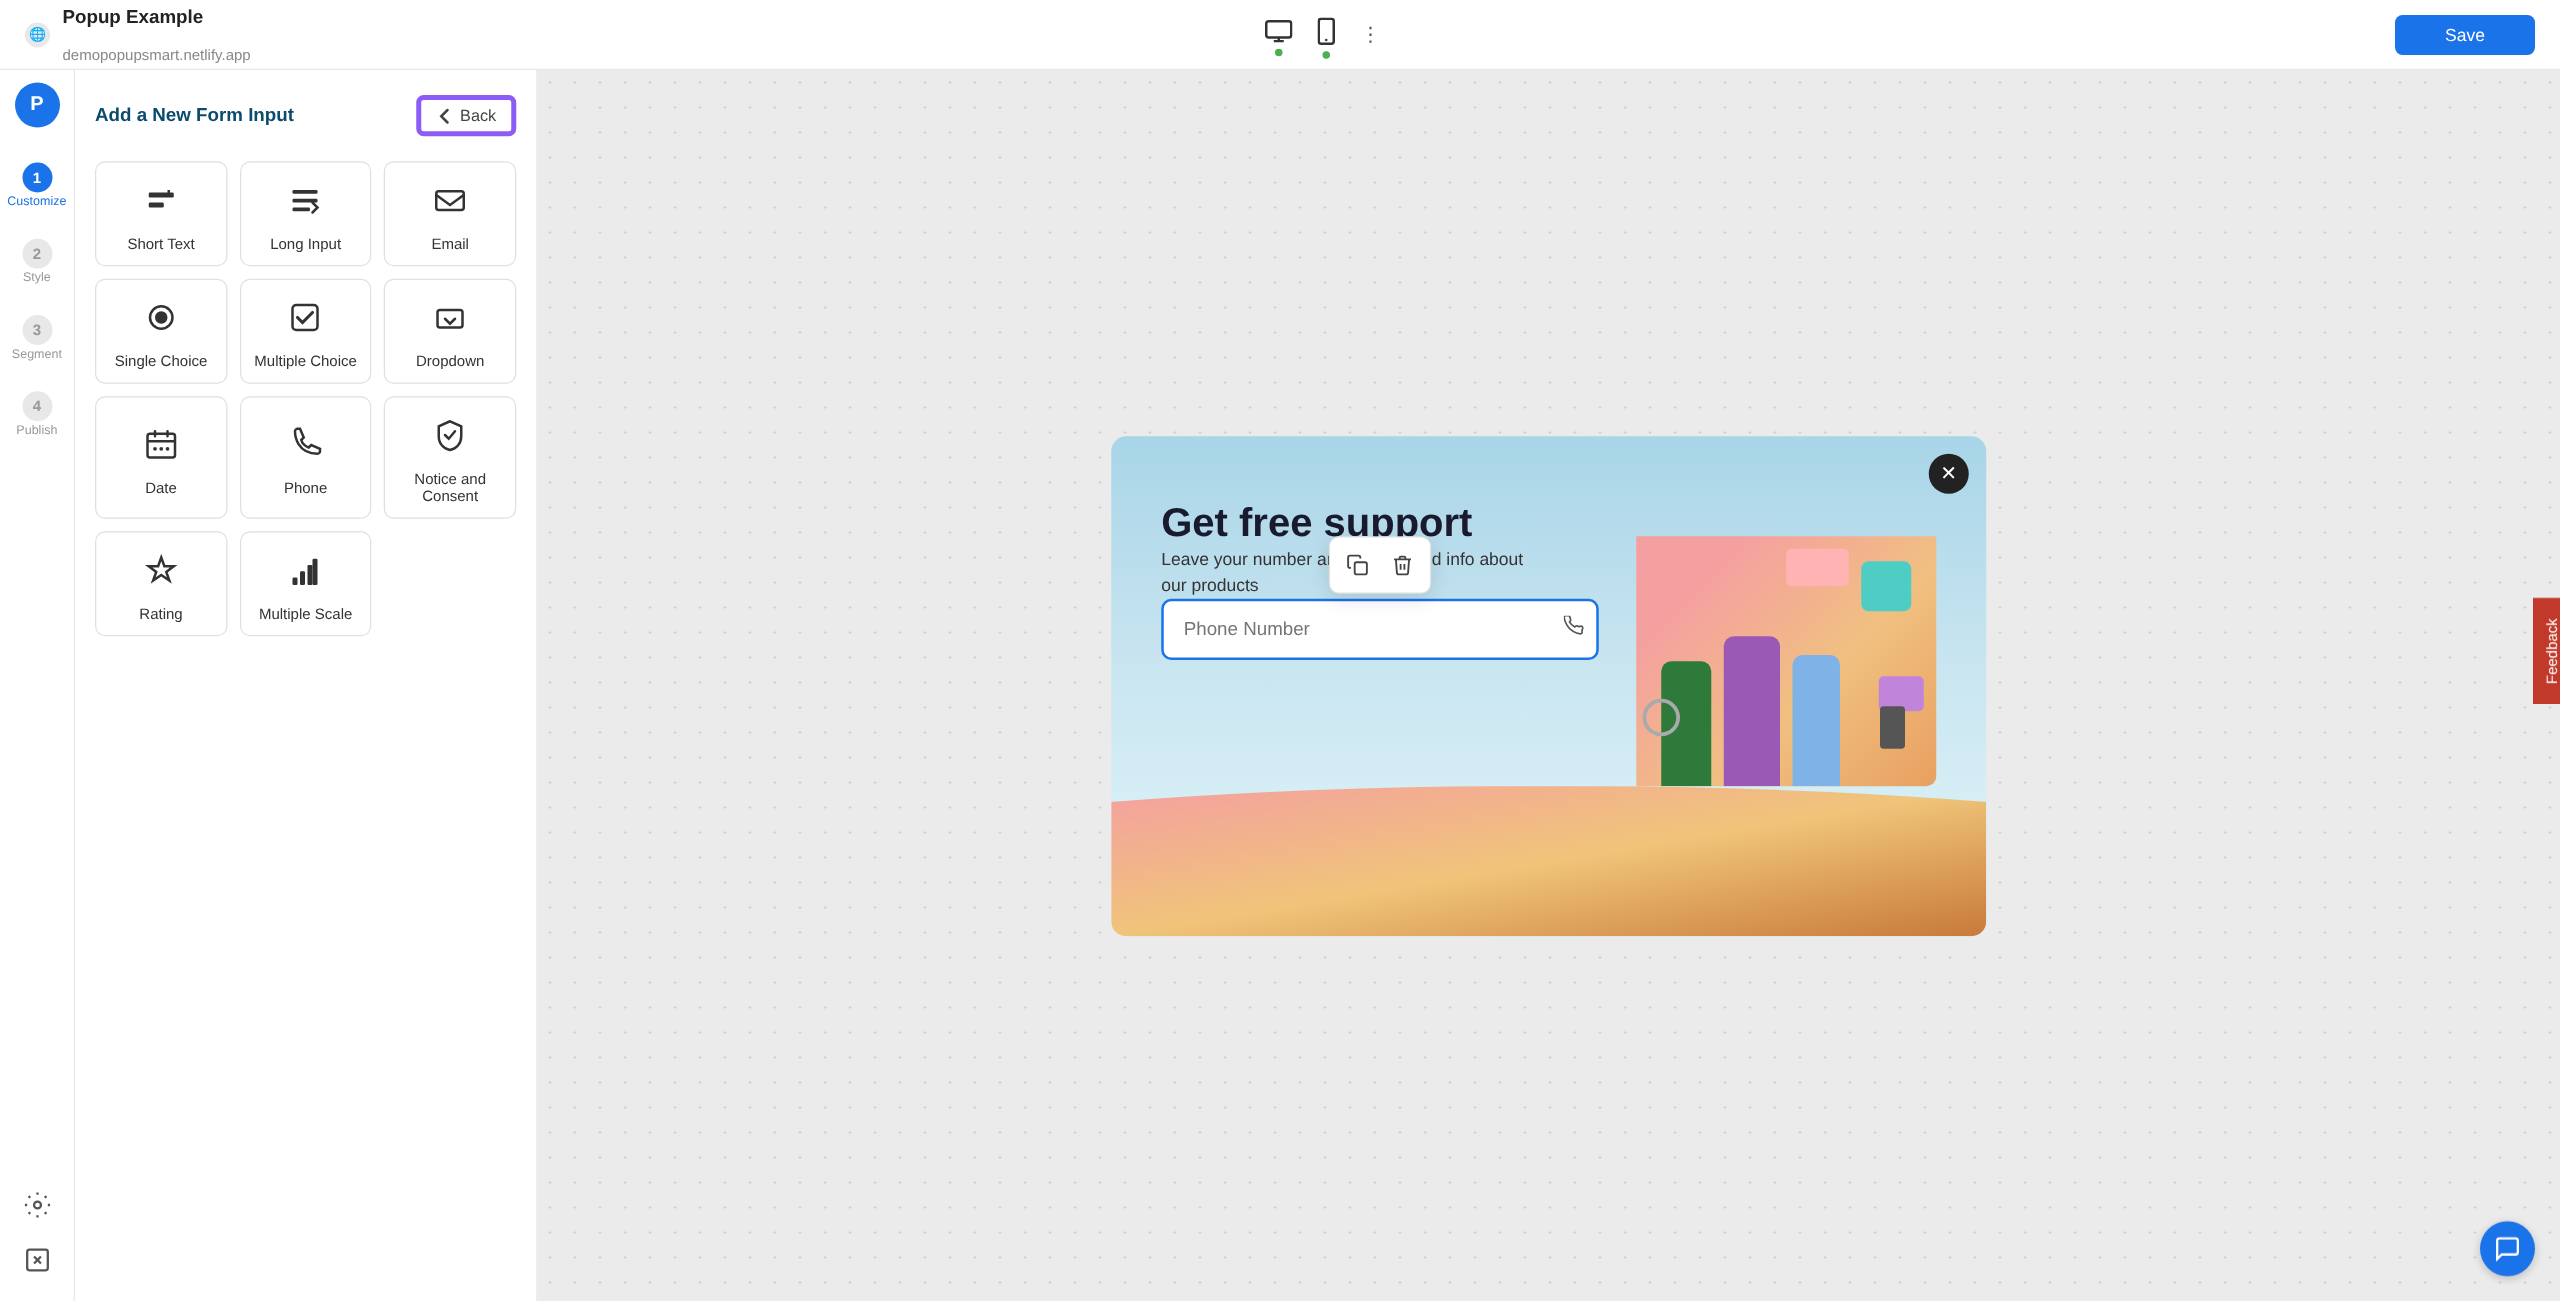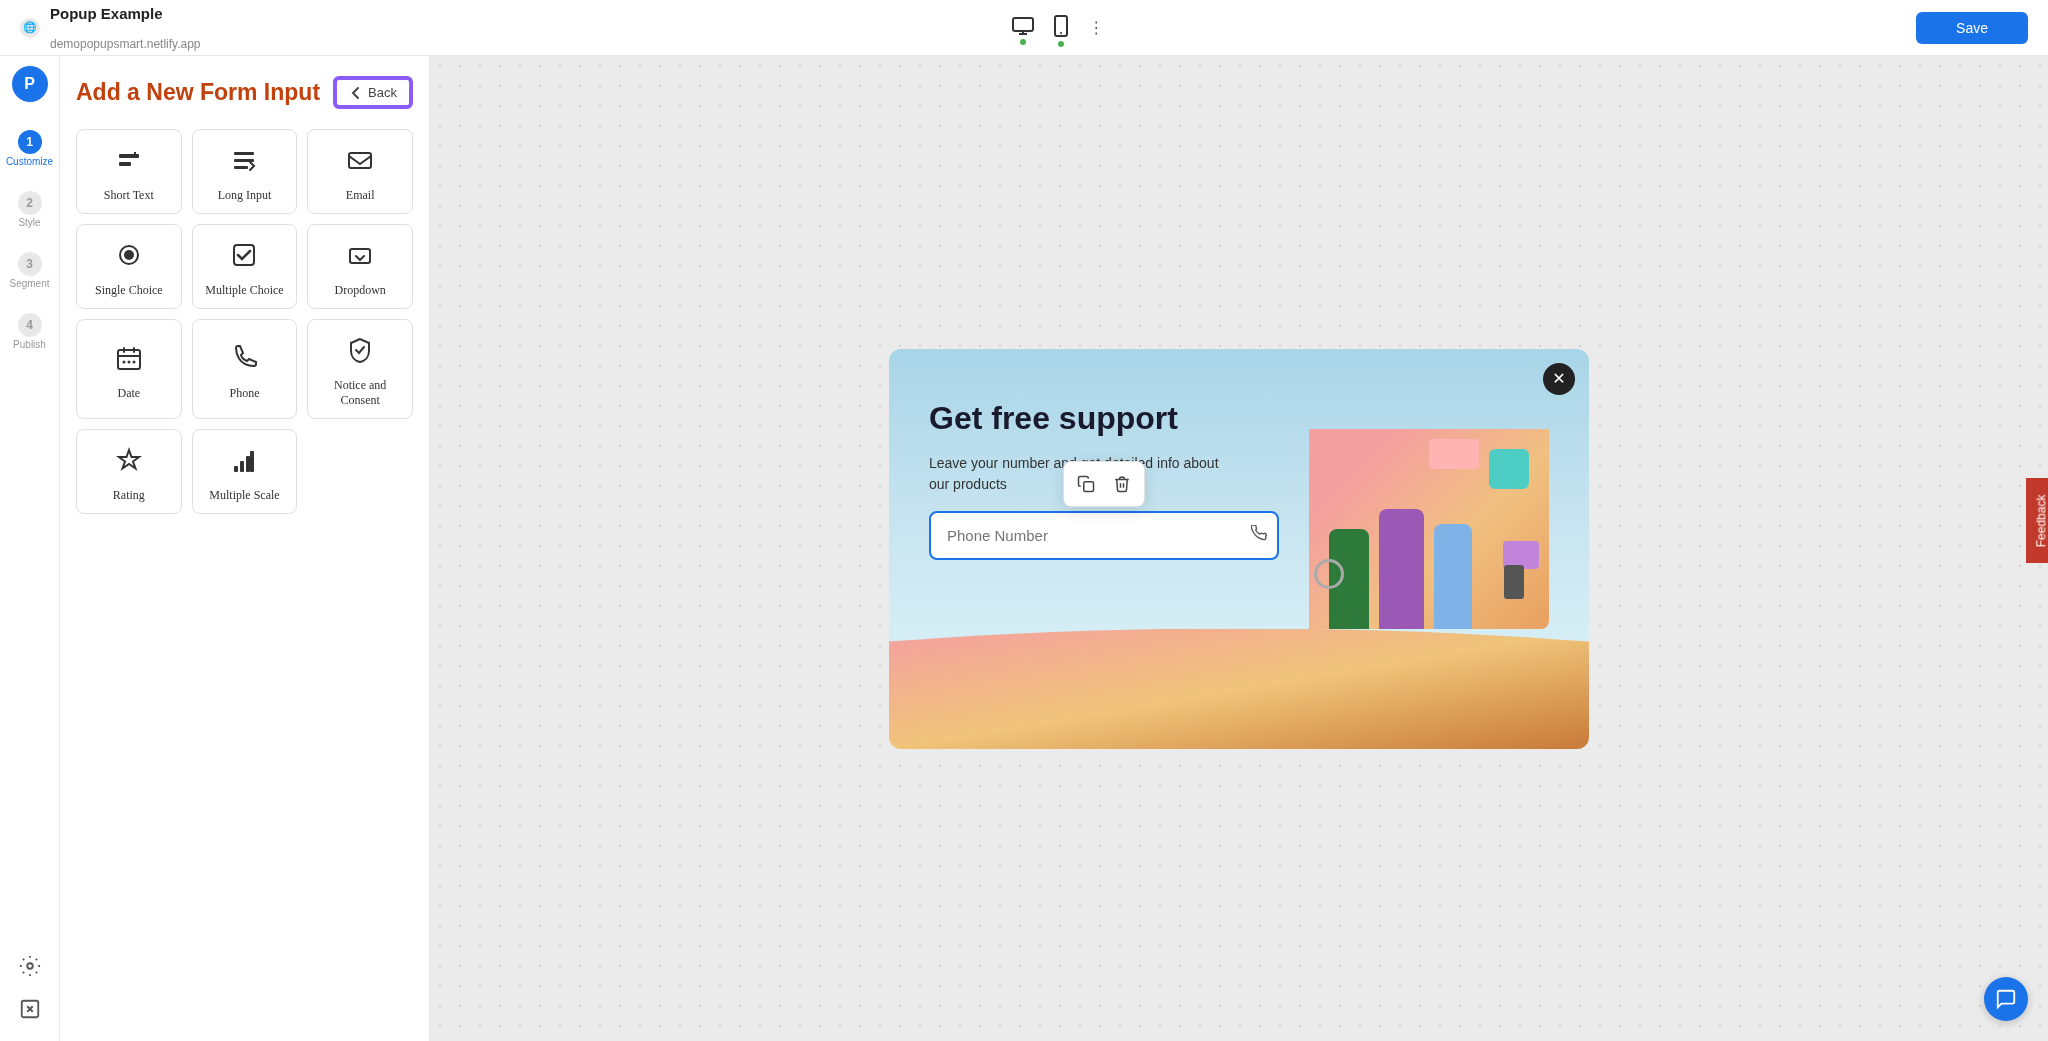--- a/index.html
+++ b/index.html
@@ -47,21 +47,21 @@
       background: #fff;
       border-right: 1px solid #e8e8e8;
       display: flex;
       flex-direction: column;
       padding: 20px 16px;
     }
     .panel-header {
       display: flex; align-items: center; justify-content: space-between;
       margin-bottom: 20px;
     }
-    .panel-title { font-size: 23px; font-weight: 600; color: #c2410c; }
+    .panel-title { font-size: 15px; font-weight: 600; color: #0c4a6e; }
     .back-btn {
       display: flex; align-items: center; gap: 5px;
       border: 4px solid #8b5cf6; border-radius: 6px;
       padding: 5px 12px; font-size: 13px; cursor: pointer;
       color: #444; background: #fff;
     }
     .back-btn svg { width: 14px; height: 14px; }
 
     
     .input-grid {
@@ -74,21 +74,21 @@
       border-radius: 8px;
       padding: 16px 8px 10px;
       display: flex; flex-direction: column;
       align-items: center; justify-content: center;
       cursor: pointer;
       background: #fff;
       gap: 8px;
       transition: border-color 0.2s;
     }
     .input-type-card .icon { font-size: 22px; color: #333; }
-    .input-type-card .label { font-size: 12px; color: #333; text-align: center; font-family: Liberation Serif, serif; }
+    .input-type-card .label { font-size: 12px; color: #333; text-align: center; }
 
     
     .preview-area {
       flex: 1;
       background: #ebebeb;
       background-image: radial-gradient(circle, #d0d0d0 1px, transparent 1px);
       background-size: 20px 20px;
       display: flex;
       align-items: center;
       justify-content: center;
@@ -139,21 +139,21 @@
       width: 32px; height: 32px; background: #222;
       border-radius: 50%; display: flex; align-items: center; justify-content: center;
       color: white; font-size: 16px; cursor: pointer; z-index: 5;
     }
     .popup-content {
       display: flex;
       padding: 50px 40px 0;
       gap: 30px;
       flex: 1;
     }
-    .popup-left { flex: 1; display: flex; flex-direction: column; gap: 16px; }
+    .popup-left { flex: 1; display: flex; flex-direction: column; gap: 0; }
     .popup-heading { font-size: 32px; font-weight: 800; color: #1a1a2e; line-height: 1.2; }
     .popup-subtext { font-size: 14px; color: #333; line-height: 1.5; max-width: 300px; }
     .popup-input-wrapper { position: relative; }
     .popup-input {
       width: 100%;
       border: 2px solid #1a73e8;
       border-radius: 8px;
       padding: 14px 40px 14px 16px;
       font-size: 15px;
       color: #888;

